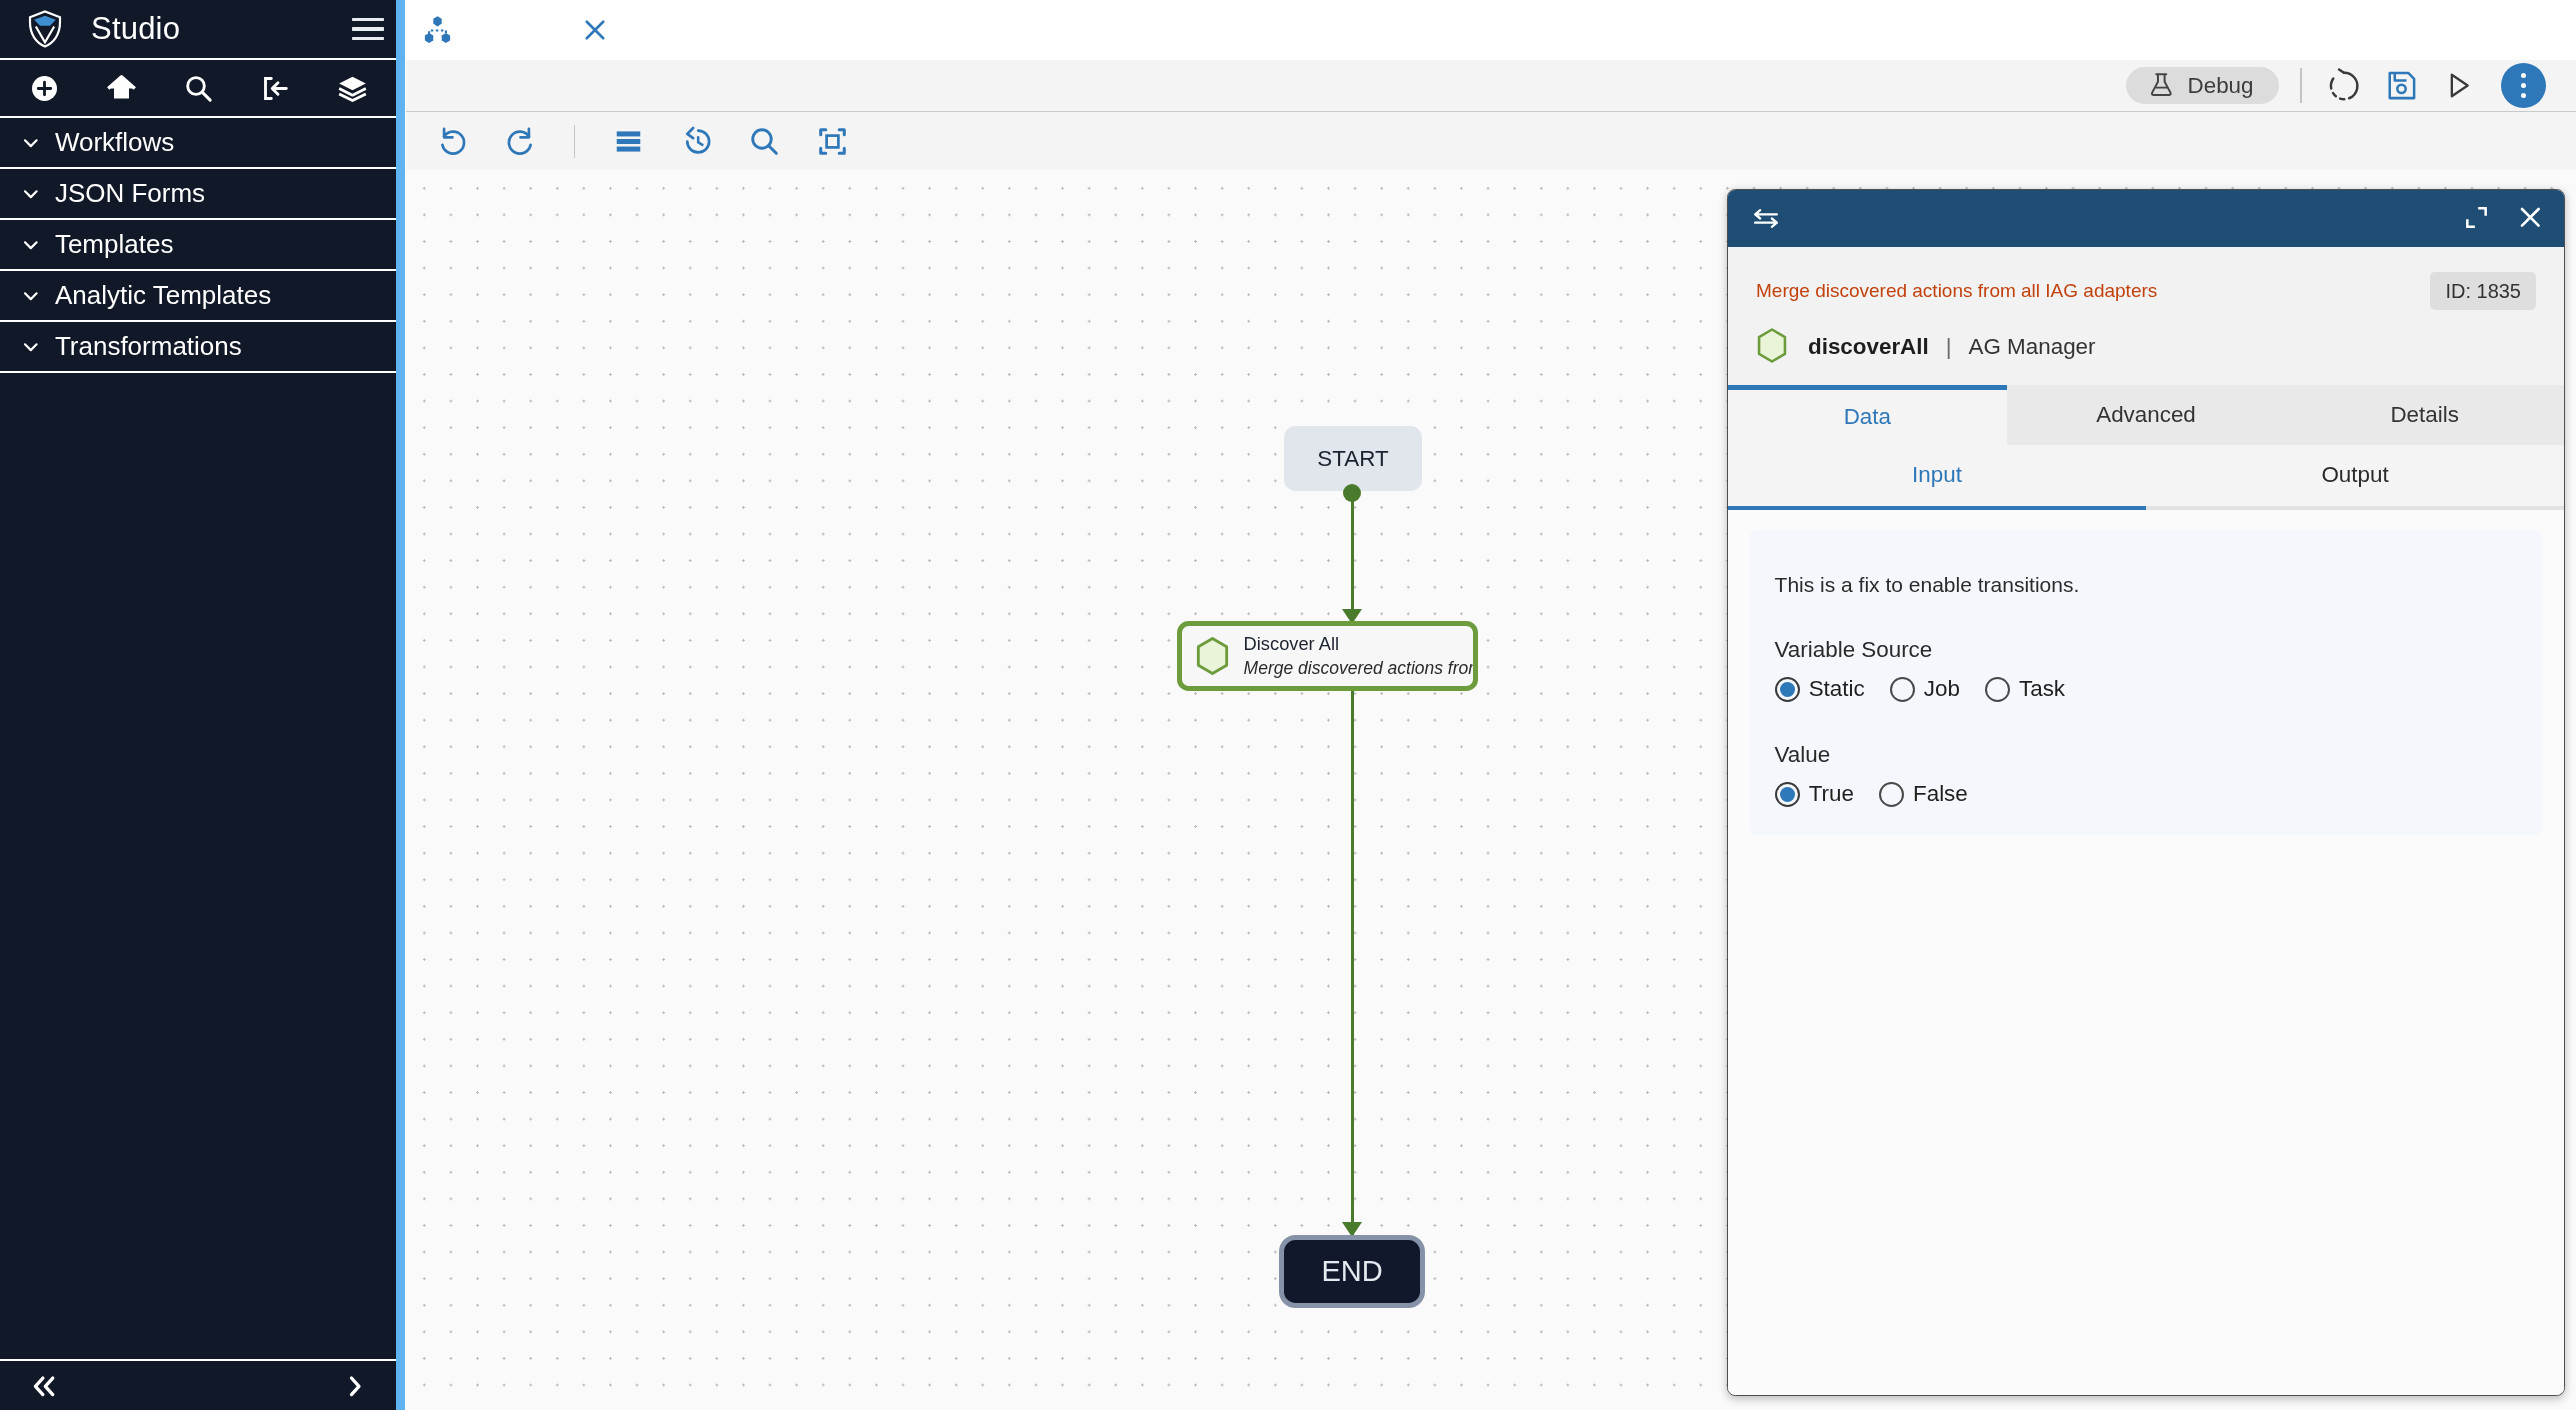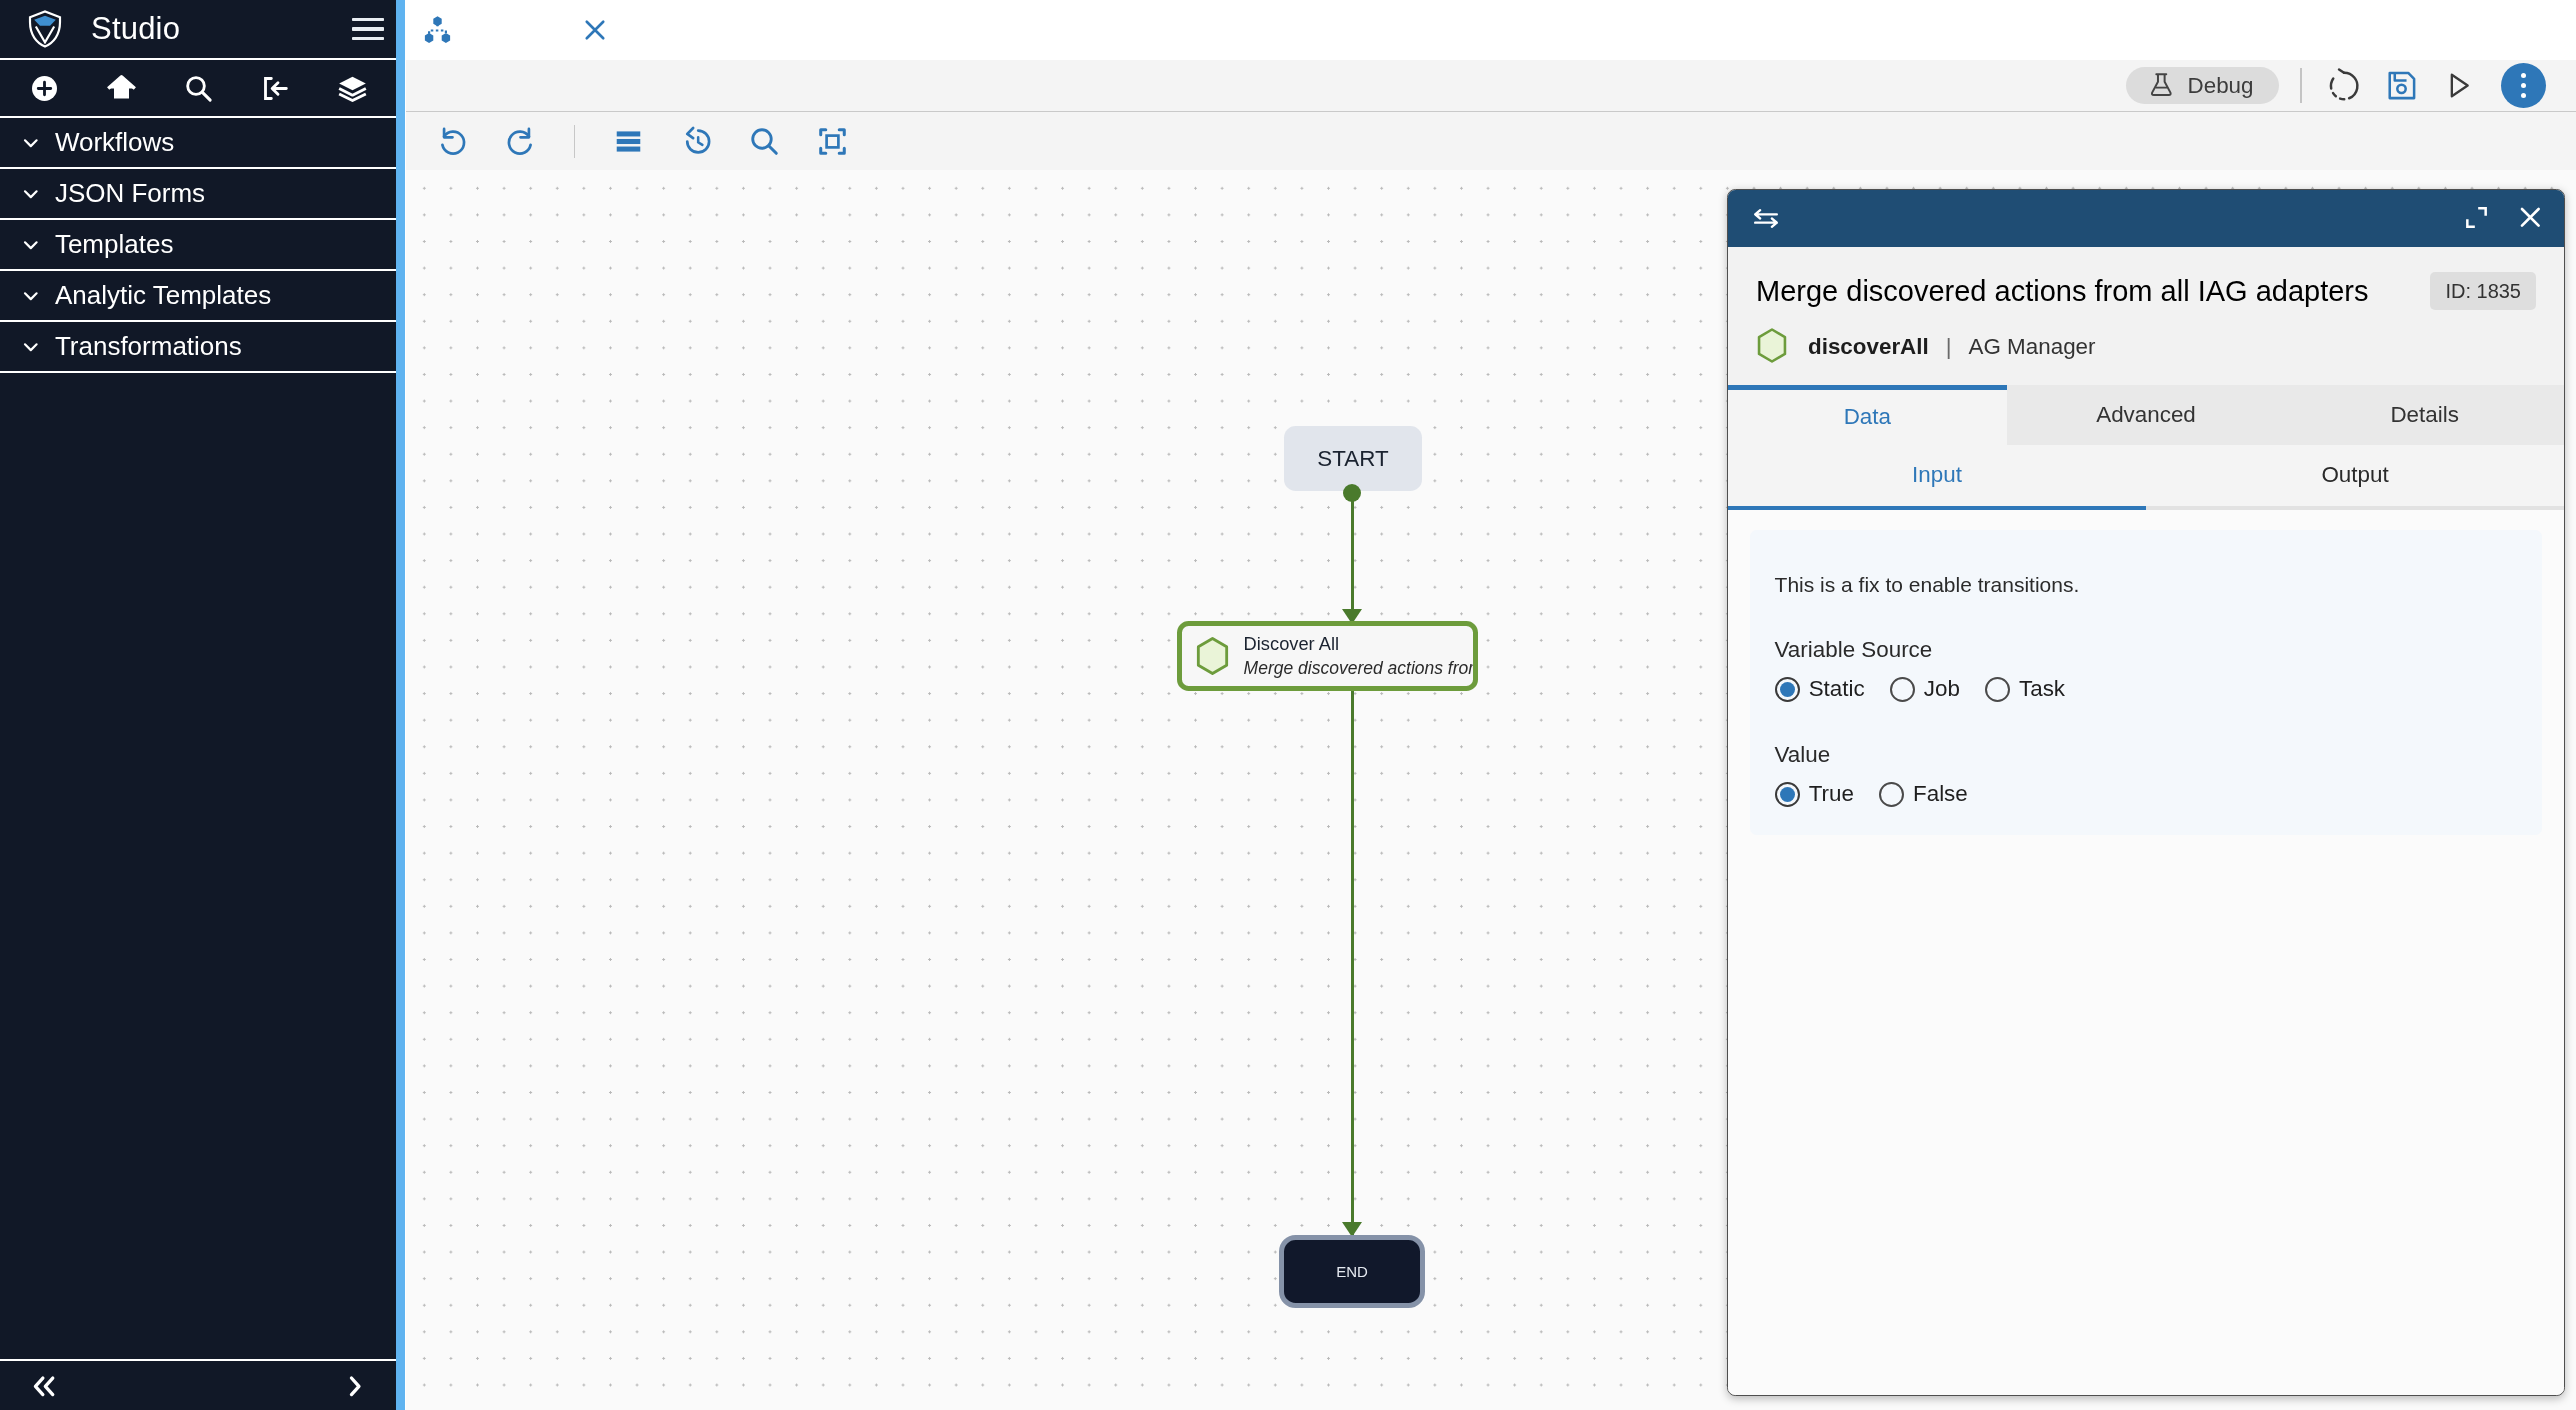--- a/index.html
+++ b/index.html
@@ -126,21 +126,21 @@
   .node-start {
     left: 878px; top: 256px; width: 138px; height: 65px;
     background: #e1e5ec; border-radius: 11.6px;
     display: flex; align-items: center; justify-content: center;
     font-size: 22.4px; color: #1b2330; cursor: pointer;
   }
   .node-end {
     left: 873px; top: 1065px; width: 146px; height: 73px;
     background: #11182b; border: 5.8px solid #8592a8; border-radius: 16.6px;
     display: flex; align-items: center; justify-content: center;
-    font-size: 15px; color: #e5e9f0; cursor: pointer;
+    font-size: 29px; color: #e5e9f0; cursor: pointer;
   }
   .node-task {
     left: 771px; top: 451px; width: 301px; height: 70px;
     background: #f7f7f7; border: 5px solid #6d9c3c; border-radius: 11.6px;
     display: flex; align-items: center; gap: 13.3px; padding-left: 13.3px;
     cursor: pointer;
   }
   .hexicon { width: 35px; height: 40px; flex: 0 0 35px; }
   .node-task-text { display: flex; flex-direction: column; gap: 2.5px; overflow: hidden; }
   .node-task-title { font-size: 18.3px; color: #1b2330; white-space: nowrap; }
@@ -166,21 +166,21 @@
     background: #1f4d74;
     display: flex; align-items: center;
     padding: 0 20px 0 21.6px;
   }
   .ph-left { display:flex; align-items:center; cursor:pointer; }
   .ph-right { margin-left:auto; display:flex; align-items:center; gap: 28px; }
   .ph-ico { cursor:pointer; display:block; }
 
   .panel-title-wrap { padding: 25px 28px 0 28px; }
   .panel-title-row { display: flex; align-items: center; gap: 18.3px; }
-  .panel-title { font-size: 29px; color: #000000; flex: 1 1 auto; }
+  .panel-title { font-size: 19px; color: #c2410c; flex: 1 1 auto; }
   .id-badge {
     background: #dedede; border-radius: 5px;
     padding: 7.5px 15px; font-size: 20px; color: #333; white-space: nowrap;
   }
   .panel-sub { display: flex; align-items: center; gap: 17px; margin-top: 16.6px; padding-bottom: 18.3px; }
   .panel-sub-name { font-size: 22.4px; font-weight: bold; color: #1d1d1d; }
   .panel-sub-div { font-size: 22.4px; color: #6a6a6a; }
   .panel-sub-owner { font-size: 22.4px; color: #333; }
 
   .tabs-main { display: flex; height: 60px; flex: 0 0 60px; }

